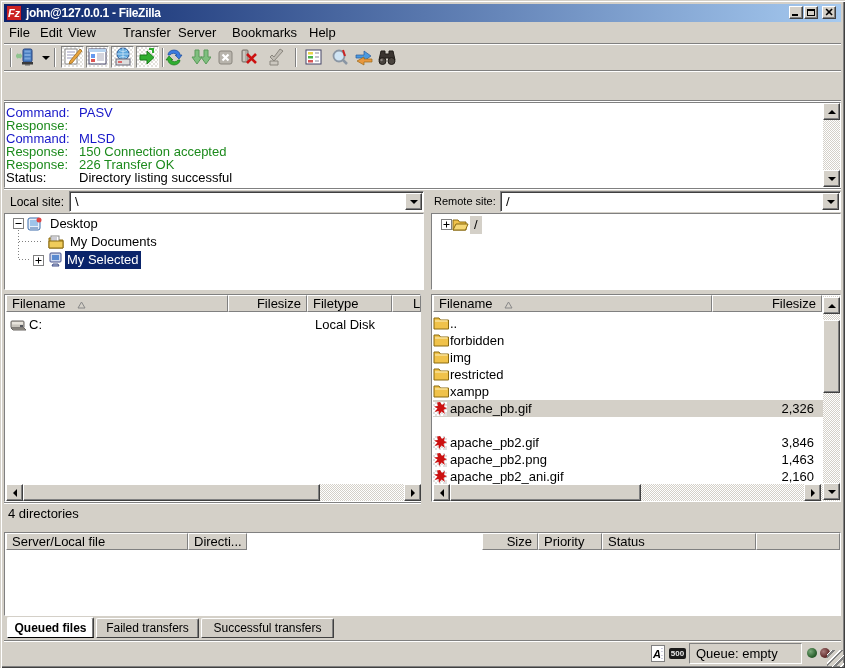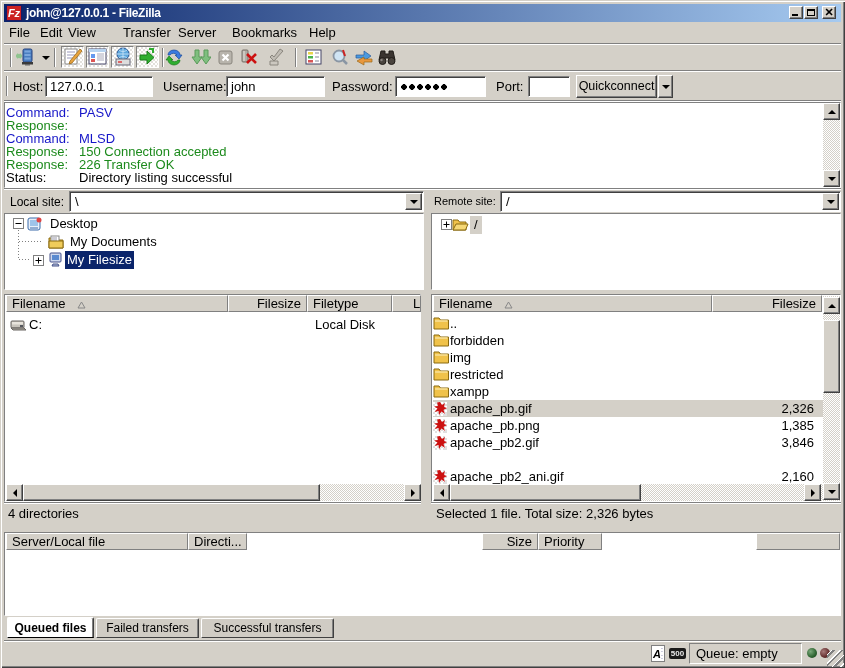--- a/index.html
+++ b/index.html
@@ -138,41 +138,20 @@
   </svg>
   <svg class="ab" style="left:373px;top:3px" width="20" height="19" viewBox="0 0 20 19">
     <path d="M4 3 h4 v3 h4 v-3 h4 l2 9 h-6 v-2 h-4 v2 H2 Z" fill="#3a3430" stroke="#201c18"></path>
     <circle cx="5.5" cy="13" r="3.5" fill="#4a443e" stroke="#201c18"></circle>
     <circle cx="14.5" cy="13" r="3.5" fill="#4a443e" stroke="#201c18"></circle>
     <circle cx="4.5" cy="12" r="1.2" fill="#8a8480"></circle>
   </svg>
 </div>
 <div class="ab groove" style="left:4px;right:4px;top:70px;"></div>
 
-<div class="ab" style="left:4px;top:72px;right:4px;height:28px;">
-  <div class="ab vsep" style="left:2px;top:4px;height:20px;"></div>
-  <div class="ab" style="left:9px;top:7px;">Host:</div>
-  <div class="ab s" style="left:41px;top:4px;width:108px;height:21px;">
-        <div style="padding:2px 0 0 4px;">127.0.0.1</div>
-      </div>
-  <div class="ab" style="left:159px;top:7px;">Username:</div>
-  <div class="ab s" style="left:222px;top:4px;width:99px;height:21px;">
-        <div style="padding:2px 0 0 4px;">john</div>
-      </div>
-  <div class="ab" style="left:328px;top:7px;">Password:</div>
-  <div class="ab s" style="left:391px;top:4px;width:91px;height:21px;">
-    <div style="position:absolute;left:5px;top:7px;width:48px;height:6px;background:radial-gradient(circle 3px at 3px 3px,#000 2.6px,transparent 3px);background-size:8px 6px;background-repeat:repeat-x;"></div>
-  </div>
-  <div class="ab" style="left:492px;top:7px;">Port:</div>
-  <div class="ab s" style="left:524px;top:4px;width:42px;height:21px;"></div>
-  <div class="ab r" style="left:572px;top:3px;width:81px;height:23px;text-align:center;line-height:21px;font-size:12.5px;">Quickconnect</div>
-  <div class="ab r" style="left:654px;top:3px;width:15px;height:23px;">
-        <div class="tri-d" style="position:absolute;left:3px;top:9px;"></div>
-      </div>
-</div>
 <div class="ab groove" style="left:4px;right:4px;top:100px;"></div>
 <div class="ab s2" style="left:4px;top:102px;width:837px;height:86px;">
   <div class="cell" style="left:1px;top:2px;color:#1616c8;">Command:</div>
       <div class="cell" style="left:74px;top:2px;color:#1616c8;">PASV</div>
   <div class="cell" style="left:1px;top:15px;color:#1c8a1c;">Response:</div>
   <div class="cell" style="left:1px;top:28px;color:#1616c8;">Command:</div>
       <div class="cell" style="left:74px;top:28px;color:#1616c8;">MLSD</div>
   <div class="cell" style="left:1px;top:41px;color:#1c8a1c;">Response:</div>
       <div class="cell" style="left:74px;top:41px;color:#1c8a1c;">150 Connection accepted</div>
   <div class="cell" style="left:1px;top:54px;color:#1c8a1c;">Response:</div>
@@ -226,21 +205,21 @@
     <div class="row" style="left:0;top:37px;height:18px;line-height:18px;width:100%;">
       <svg style="position:absolute;left:28px;top:4px" width="11" height="11" viewBox="0 0 11 11">
             <rect x="0.5" y="0.5" width="10" height="10" fill="#fff" stroke="#808080"></rect>
             <path d="M2.5 5.5h6M5.5 2.5v6" stroke="#000"></path>
           </svg>
       <svg style="position:absolute;left:43px;top:1px" width="16" height="16" viewBox="0 0 16 16">
             <rect x="2" y="1" width="11" height="9" rx="1" fill="#cdd8ee" stroke="#44518a"></rect>
             <rect x="4" y="3" width="7" height="5" fill="#5a8ad0"></rect>
             <path d="M5 12 L10 12 L11 14 L4 14 Z" fill="#b8c4da" stroke="#44518a"></path>
           </svg>
-      <span style="position:absolute;left:60px;background:#0a246a;color:#fff;padding:0 2px;">My Filesize</span>
+      <span style="position:absolute;left:60px;background:#0a246a;color:#fff;padding:0 2px;">My Selected</span>
     </div>
   </div>
 </div>
 
 <div class="ab" style="left:431px;top:190px;width:410px;height:100px;">
   <div class="ab" style="left:3px;top:5px;font-size:11px;">Remote site:</div>
   <div class="ab s" style="left:69px;top:1px;width:341px;height:21px;">
     <div style="padding:2px 0 0 5px;">/</div>
     <div class="sbtn" style="right:1px;top:1px;width:17px;height:17px;">
           <div class="tri-d"></div>
@@ -345,33 +324,33 @@
         </svg>
         <span style="position:absolute;left:17px;">xampp</span>
       </div>
   <div class="row" style="left:1px;top:105px;width:390px;background:#d4d0c8;">
         <svg style="position:absolute;left:0px;top:0" width="17" height="17" viewBox="0 0 17 17">
           <use href="#apa"></use>
         </svg>
         <span style="position:absolute;left:17px;">apache_pb.gif</span>
         <span style="position:absolute;left:280px;width:101px;text-align:right;">2,326</span>
       </div>
-  <div class="row" style="left:1px;top:122px;width:388px;">
-        <svg style="position:absolute;left:0px;top:0" width="17" height="17" viewBox="0 0 17 17">
-          <use href="#apa"></use>
-        </svg>
-        <span style="position:absolute;left:17px;">apache_pb.png</span>
-        <span style="position:absolute;left:280px;width:101px;text-align:right;">1,385</span>
-      </div>
   <div class="row" style="left:1px;top:139px;width:388px;">
         <svg style="position:absolute;left:0px;top:0" width="17" height="17" viewBox="0 0 17 17">
           <use href="#apa"></use>
         </svg>
         <span style="position:absolute;left:17px;">apache_pb2.gif</span>
         <span style="position:absolute;left:280px;width:101px;text-align:right;">3,846</span>
+      </div>
+  <div class="row" style="left:1px;top:156px;width:388px;">
+        <svg style="position:absolute;left:0px;top:0" width="17" height="17" viewBox="0 0 17 17">
+          <use href="#apa"></use>
+        </svg>
+        <span style="position:absolute;left:17px;">apache_pb2.png</span>
+        <span style="position:absolute;left:280px;width:101px;text-align:right;">1,463</span>
       </div>
   <div class="row" style="left:1px;top:173px;width:388px;">
         <svg style="position:absolute;left:0px;top:0" width="17" height="17" viewBox="0 0 17 17">
           <use href="#apa"></use>
         </svg>
         <span style="position:absolute;left:17px;">apache_pb2_ani.gif</span>
         <span style="position:absolute;left:280px;width:101px;text-align:right;">2,160</span>
       </div>
   <div class="ab" style="left:1px;top:189px;width:390px;height:16px;">
     <div class="ab stip" style="left:0;top:0;width:100%;height:17px;"></div>
@@ -386,30 +365,28 @@
   <div class="ab" style="left:391px;top:1px;width:17px;height:205px;">
     <div class="ab stip" style="left:0;top:0;width:17px;height:100%;"></div>
     <div class="sbtn" style="left:0;top:1px;width:17px;height:17px;">
           <div class="tri-u"></div>
         </div>
     <div class="ab r" style="left:0;top:24px;width:17px;height:73px;"></div>
     <div class="sbtn" style="left:0;top:187px;width:17px;height:17px;">
           <div class="tri-d"></div>
         </div>
   </div>
-</div>
-<div class="ab" style="left:431px;top:502px;width:410px;height:20px;border-top:1px solid #808080;box-shadow:inset 0 1px 0 #fff;">
-  <div style="padding:3px 0 0 5px;">Selected 1 file. Total size: 2,326 bytes</div>
 </div>
 
 <div class="ab s2" style="left:4px;top:532px;width:837px;height:84px;">
   <div class="hdr" style="left:1px;width:182px;">Server/Local file</div>
   <div class="hdr" style="left:183px;width:59px;">Directi...</div>
   <div class="hdr" style="left:477px;width:56px;text-align:right;">Size</div>
   <div class="hdr" style="left:533px;width:64px;">Priority</div>
+  <div class="hdr" style="left:597px;width:154px;">Status</div>
   <div class="hdr" style="left:751px;width:84px;"></div>
 </div>
 
 <div class="ab" style="left:7px;top:617px;width:87px;height:21px;background:#fff;border:1px solid;border-color:#fff #404040 #000 #fff;box-shadow:inset -1px 0 0 #808080;font-weight:bold;text-align:center;line-height:20px;border-radius:2px 2px 0 0;font-size:12px;">Queued files</div>
 <div class="ab" style="left:96px;top:618px;width:103px;height:20px;background:#d0ccc4;border:1px solid;border-color:#fff #404040 #404040 #fff;box-shadow:inset -1px 0 0 #808080;text-align:center;line-height:19px;border-radius:2px 2px 0 0;font-size:12px;">Failed transfers</div>
 <div class="ab" style="left:201px;top:618px;width:133px;height:20px;background:#d0ccc4;border:1px solid;border-color:#fff #404040 #404040 #fff;box-shadow:inset -1px 0 0 #808080;text-align:center;line-height:19px;border-radius:2px 2px 0 0;font-size:12px;">Successful transfers</div>
 
 <div class="ab groove" style="left:4px;right:4px;top:640px;"></div>
 <div class="ab" style="left:4px;top:642px;right:4px;height:22px;">
   <div class="ab" style="left:647px;top:3px;width:14px;height:17px;background:#fff;border:1px solid #808080;">

